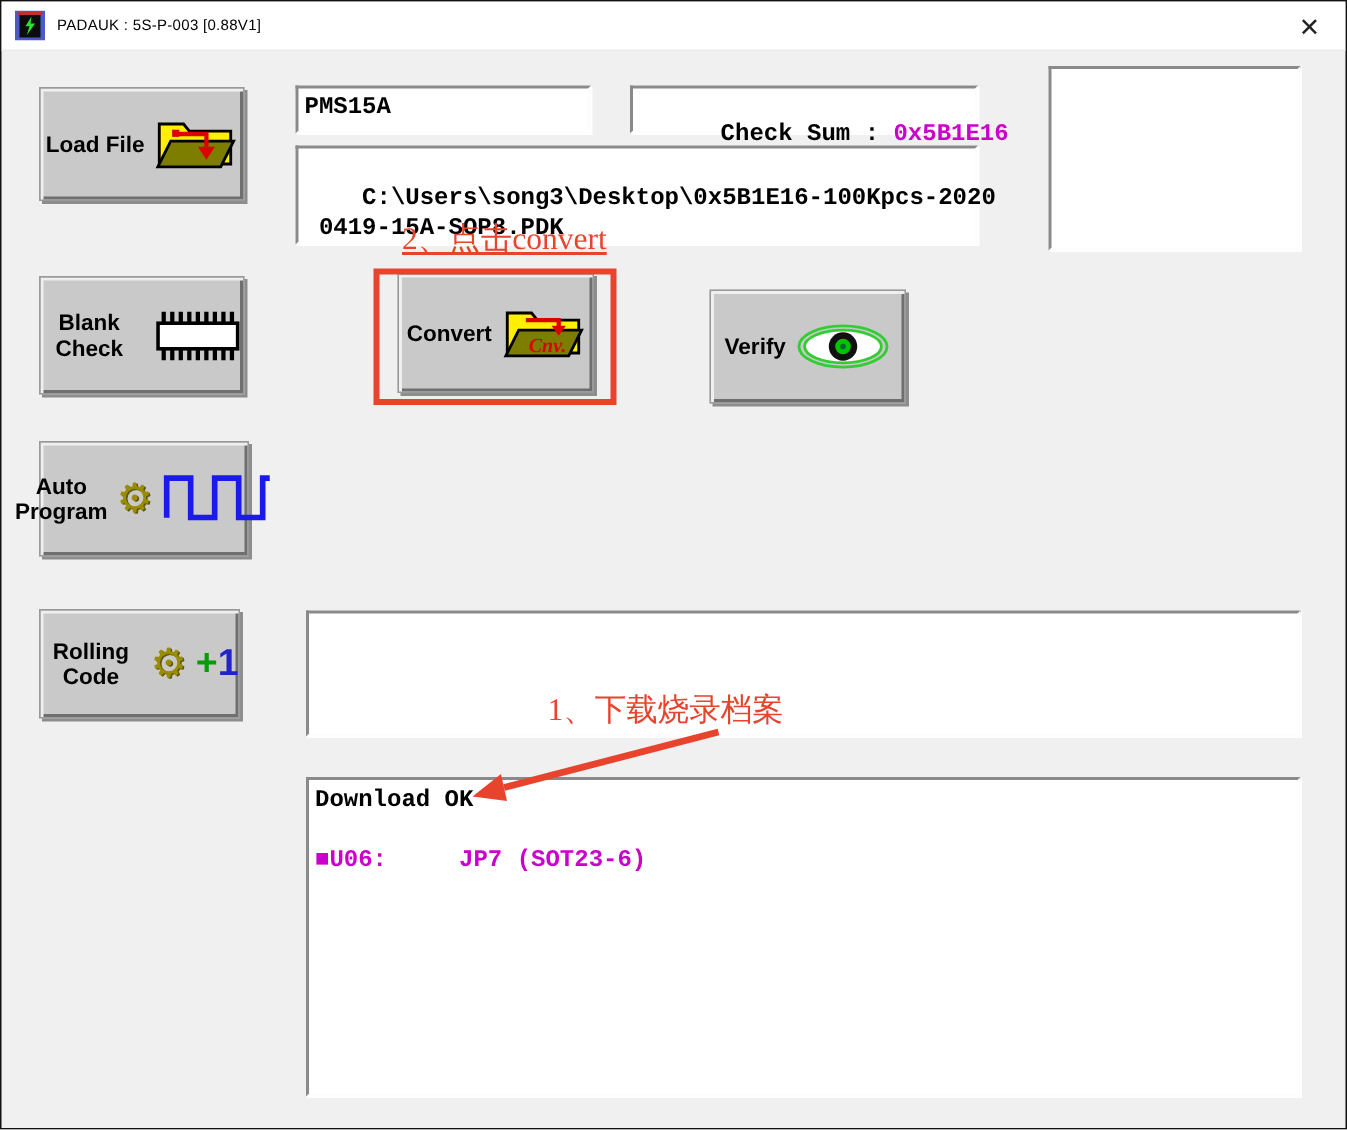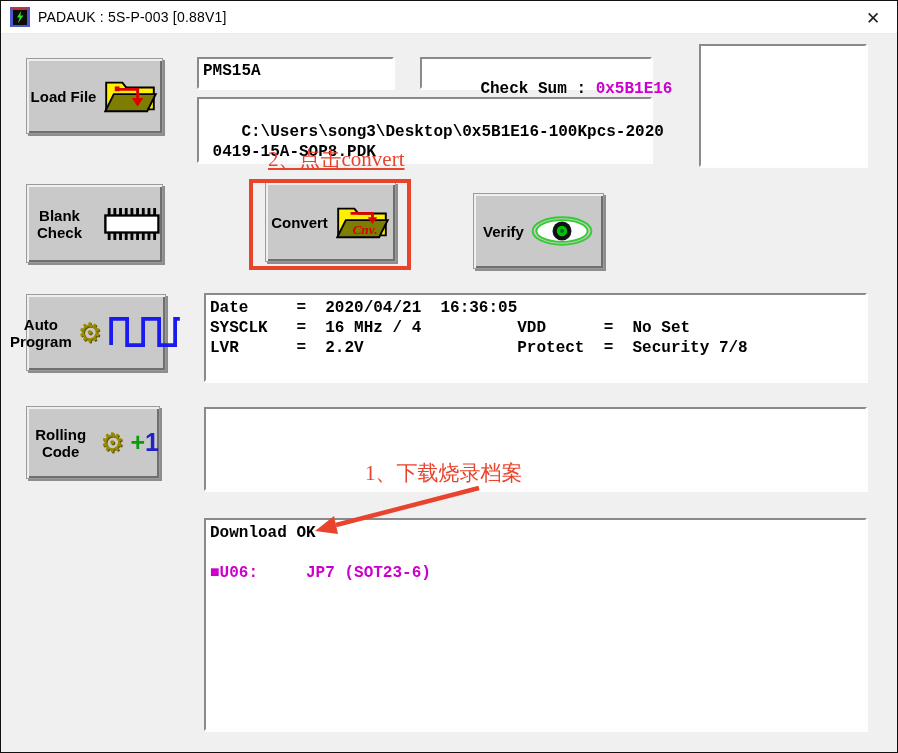--- a/index.html
+++ b/index.html
@@ -7,21 +7,21 @@
   body { font-family:"Liberation Sans","DejaVu Sans",sans-serif; }
 
   .window { position:relative; width:898px; height:753px; background:#f0f0f0;
             border:1px solid #111; overflow:hidden; }
 
   
   .titlebar { position:absolute; left:0; top:0; width:100%; height:33px;
               background:#ffffff; display:flex; align-items:center;
               border-bottom:1px solid #ececec; }
   .app-icon { width:20px; height:20px; margin-left:9px; display:inline-block; }
-  .title-text { margin-left:8px; font-size:14px; color:#000; letter-spacing:0.2px; }
+  .title-text { margin-left:8px; font-size:10px; color:#000; letter-spacing:0.2px; }
   .close-btn { position:absolute; right:12px; top:6px; width:24px; height:22px;
                display:flex; align-items:center; justify-content:center;
                font-size:17px; font-weight:300; color:#222; cursor:pointer;
                font-family:"DejaVu Sans",sans-serif; }
 
   
   .btn3d { position:absolute; background:#c9c9c9; border:1px solid #9a9a9a;
            box-shadow: inset 2px 2px 0 #efefef, inset -2px -2px 0 #6f6f6f,
                        2px 2px 0 rgba(60,60,60,.55);
            display:flex; flex-direction:row; align-items:center;
@@ -156,25 +156,20 @@
     <span>Check Sum : </span><span class="magenta">0x5B1E16</span>
   </div>
 
   <div class="sunken field-pad mono pre" style="left:196px; top:96px; width:455px; height:66px; line-height:20px;">
     <span>C:\Users\song3\Desktop\0x5B1E16-100Kpcs-2020
  0419-15A-SOP8.PDK</span>
   </div>
 
   <div class="sunken" style="left:698px; top:43px; width:168px; height:123px;"></div>
 
-  <div class="sunken" id="info-box" style="left:203px; top:292px; width:663px; height:89px;">
-    <div class="mono pre">Date     =  2020/04/21  16:36:05
-SYSCLK   =  16 MHz / 4          VDD      =  No Set
-LVR      =  2.2V                Protect  =  Security 7/8</div>
-  </div>
 
   <div class="sunken" style="left:203px; top:406px; width:663px; height:84px;"></div>
 
   <div class="sunken mono" id="output-box" style="left:203px; top:517px; width:663px; height:213px;">
     <div class="oline">Download OK</div>
     <div class="oline"> </div>
     <div class="oline magenta">■U06:     JP7 (SOT23-6)</div>
   </div>
 
   <div class="red-rect" style="left:248px; top:178px; width:162px; height:91px;"></div>

